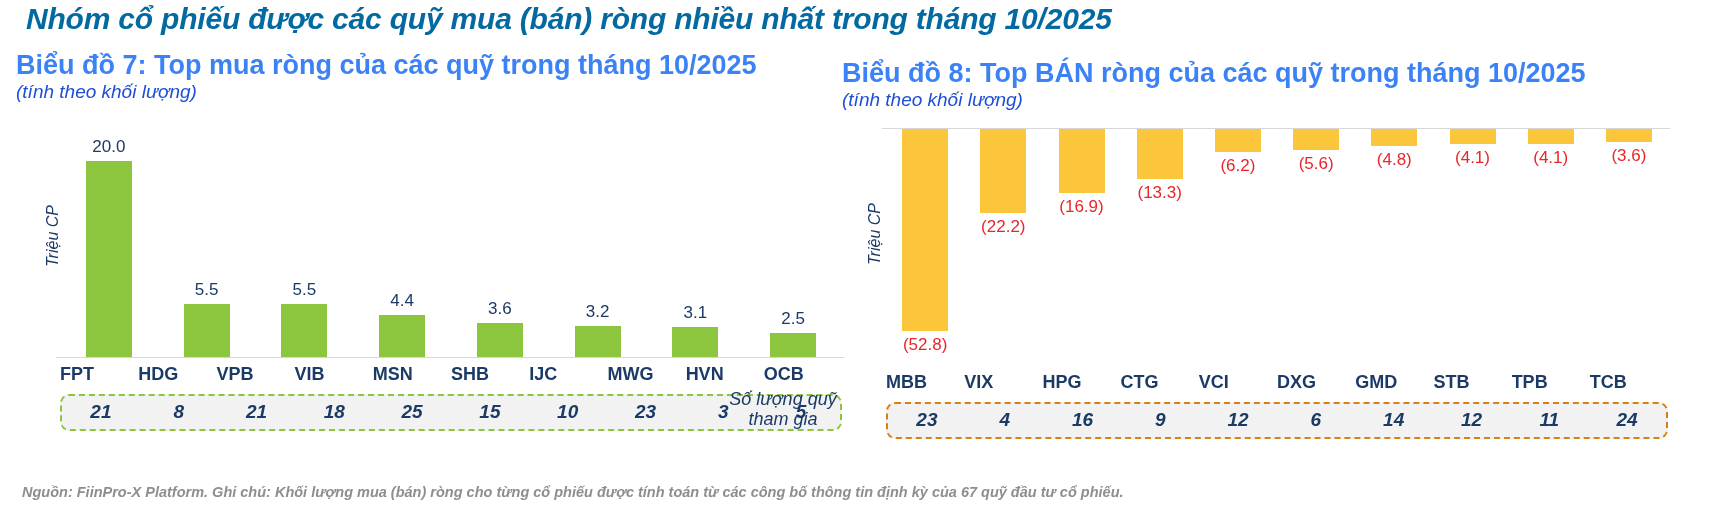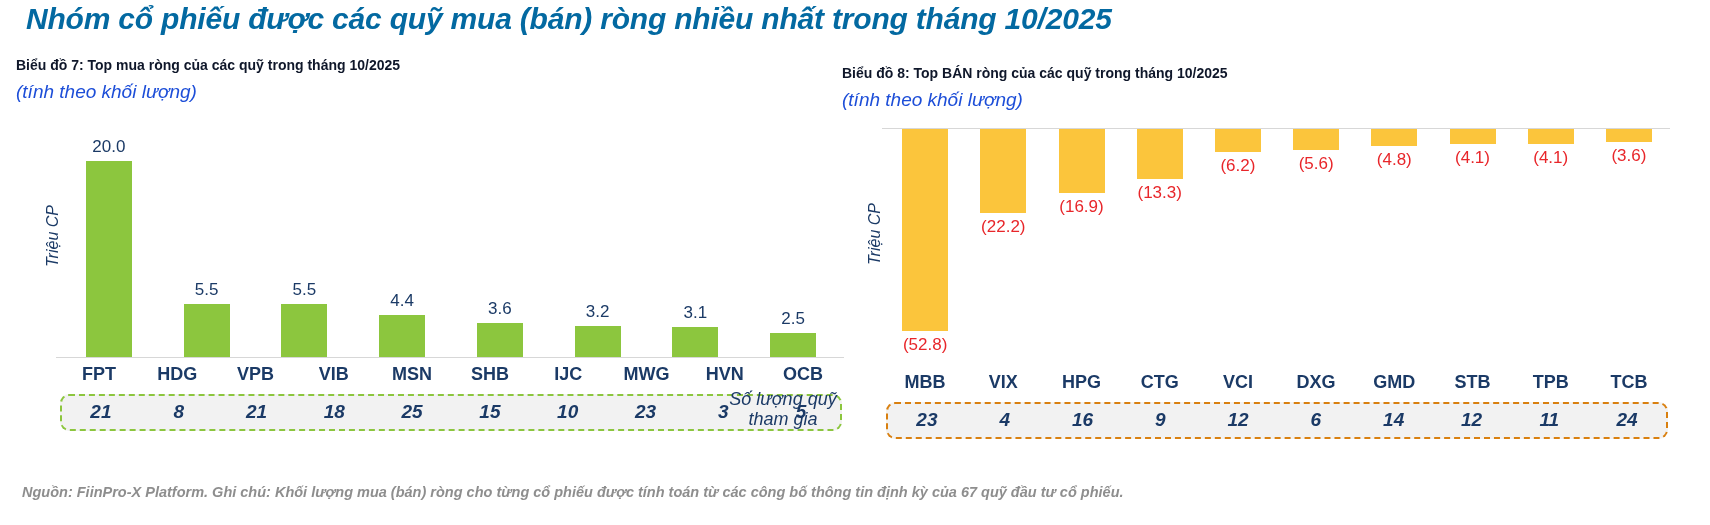--- a/index.html
+++ b/index.html
@@ -33,23 +33,23 @@
   .panel {
     position: absolute;
     top: 52px;
     width: 830px;
     height: 400px;
   }
   #panel-left  { left: 16px;  }
   #panel-right { left: 842px; margin-top: 8px; }
 
   .panel-title {
-    font-size: 14px;
-    font-weight: bold;
-    color: #0f172a;
+    font-size: 27px;
+    font-weight: bold;
+    color: #3b82f6;
     white-space: nowrap;
     line-height: 26px;
   }
   .panel-subtitle {
     font-size: 19px;
     font-style: italic;
     color: #1d4ed8;
     white-space: nowrap;
     line-height: 26px;
     margin-top: 1px;
@@ -128,21 +128,21 @@
 
   
   .cat-row {
     display: flex;
     margin-left: 44px;
     margin-right: 4px;
     margin-top: 6px;
   }
   .cat-cell {
     flex: 1 1 0;
-    text-align: center;
+    text-align: left;
     font-size: 18px;
     font-weight: bold;
     color: #1b3a66;
   }
 
   
   .count-box {
     margin-left: 44px;
     margin-right: 4px;
     margin-top: 9px;

